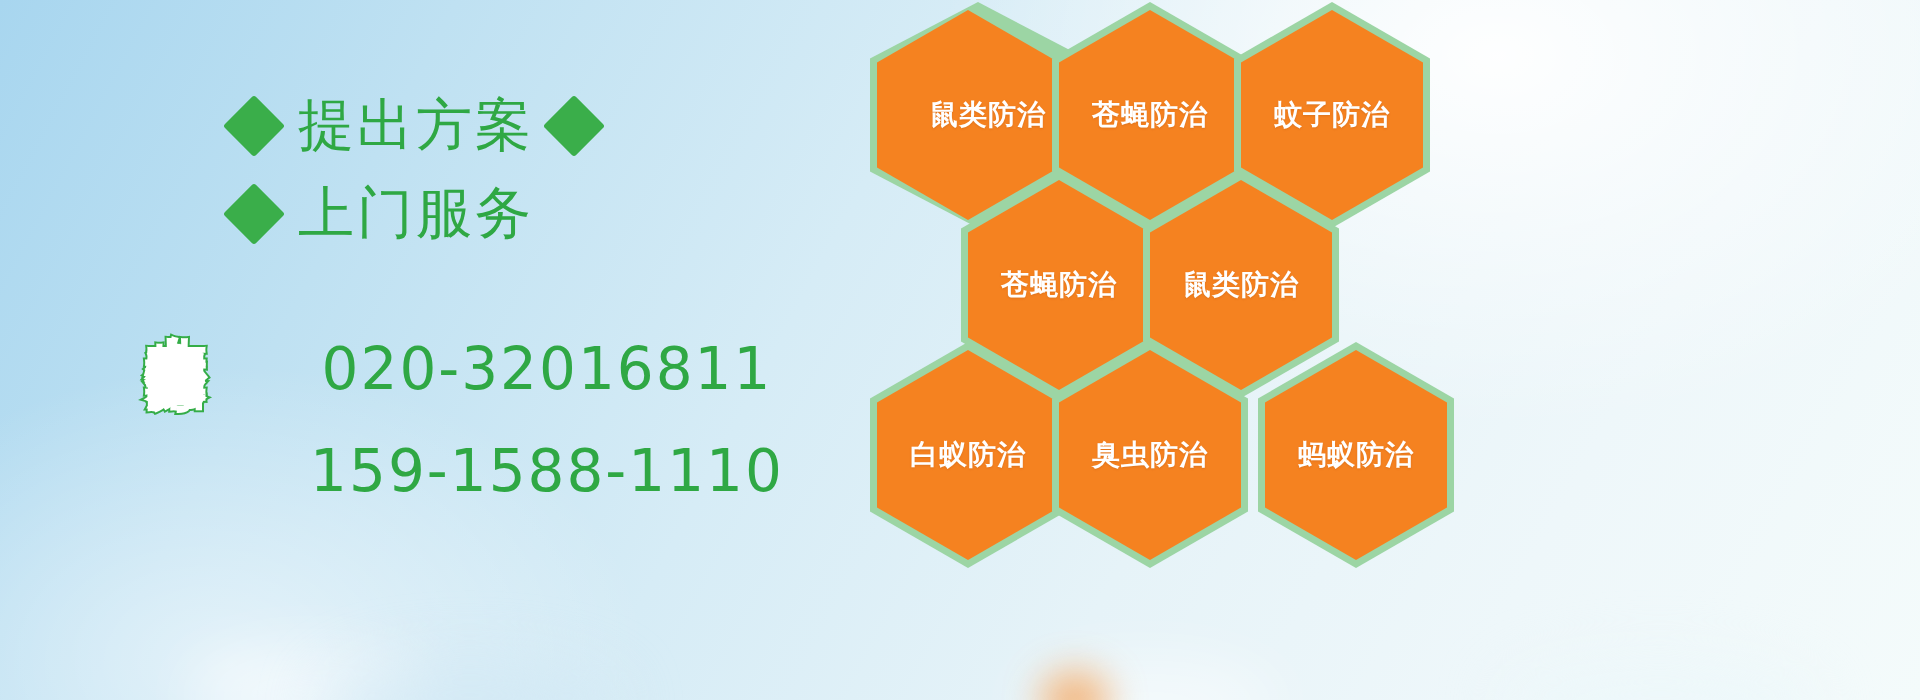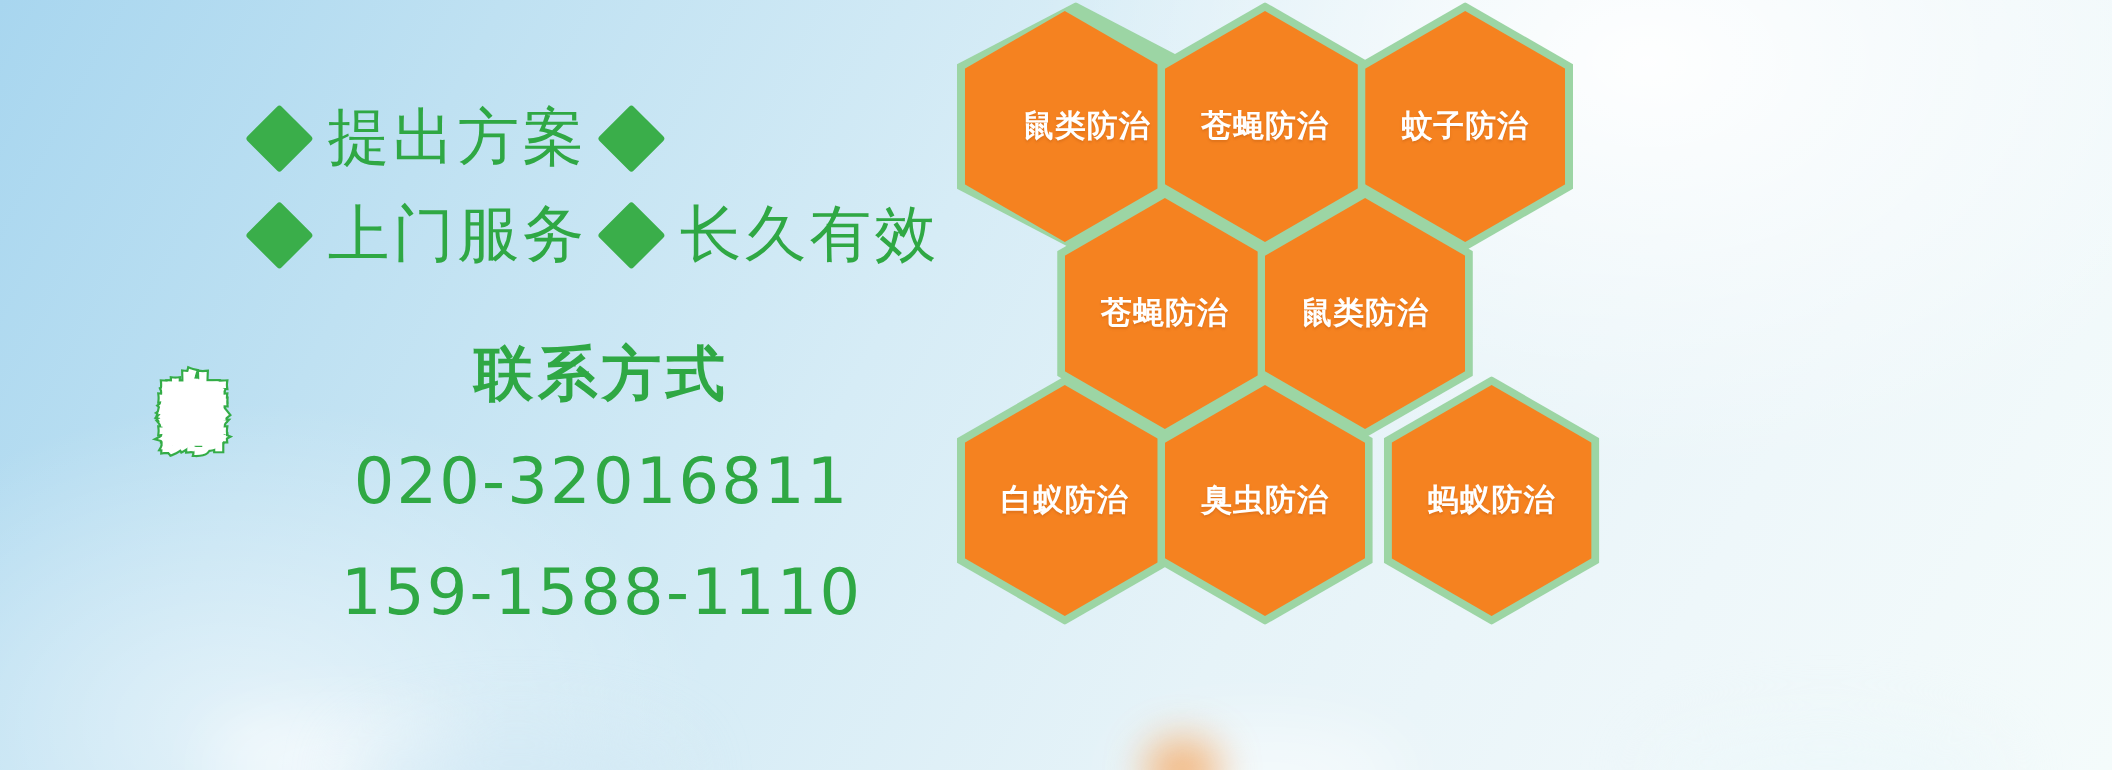--- a/index.html
+++ b/index.html
@@ -102,30 +102,25 @@
       <div class="fitem">
         <span class="diamond"></span>
       </div>
     </div>
 
     <div class="frow">
       <div class="fitem first">
         <span class="diamond"></span>
         <span class="flabel">上门服务</span>
       </div>
-      <div class="fitem">
-        <span class="diamond"></span>
-        <span class="flabel">长久有效</span>
-      </div>
     </div>
 
   </div>
 
   <div id="contact">
-    <div id="contact-title">联系方式</div>
     <div class="phone">020-32016811</div>
     <div class="phone">159-1588-1110</div>
   </div>
 
   <div id="comb">
 
     <div class="hex" style="left:8px;top:8px;padding-left:20px;">
       <div class="inner"></div>
       <span class="htext">鼠类防治</span>
     </div>

